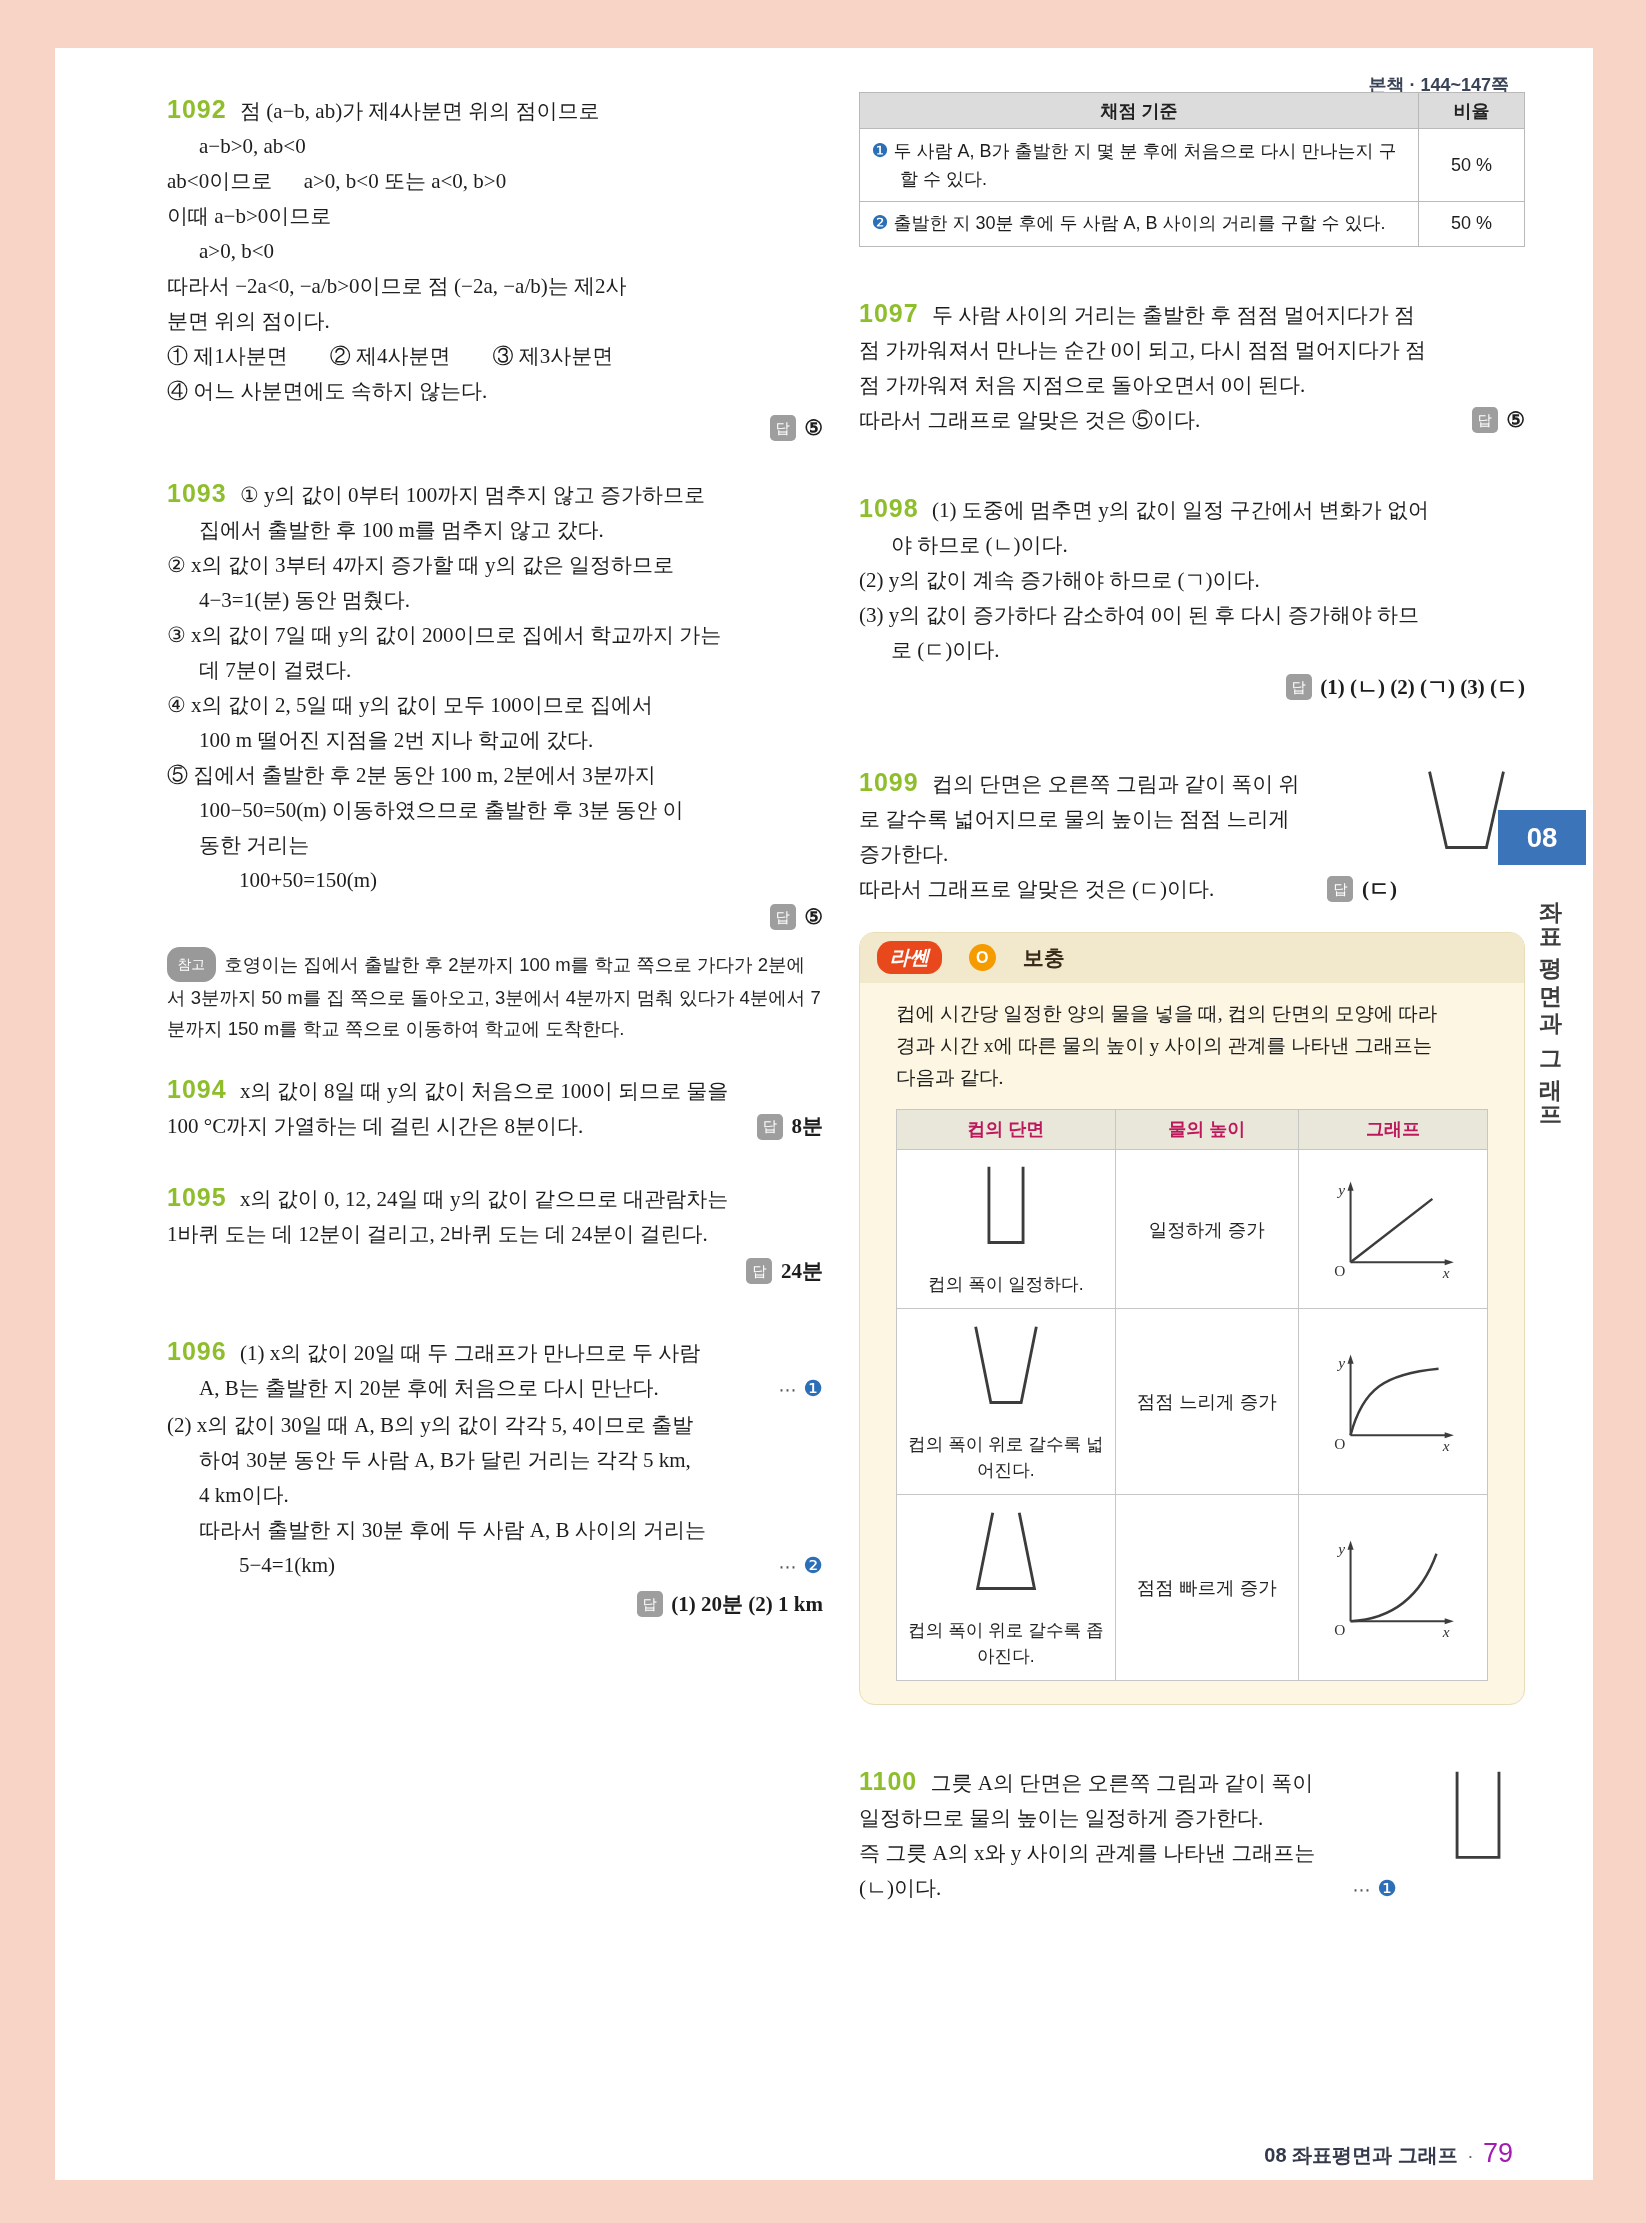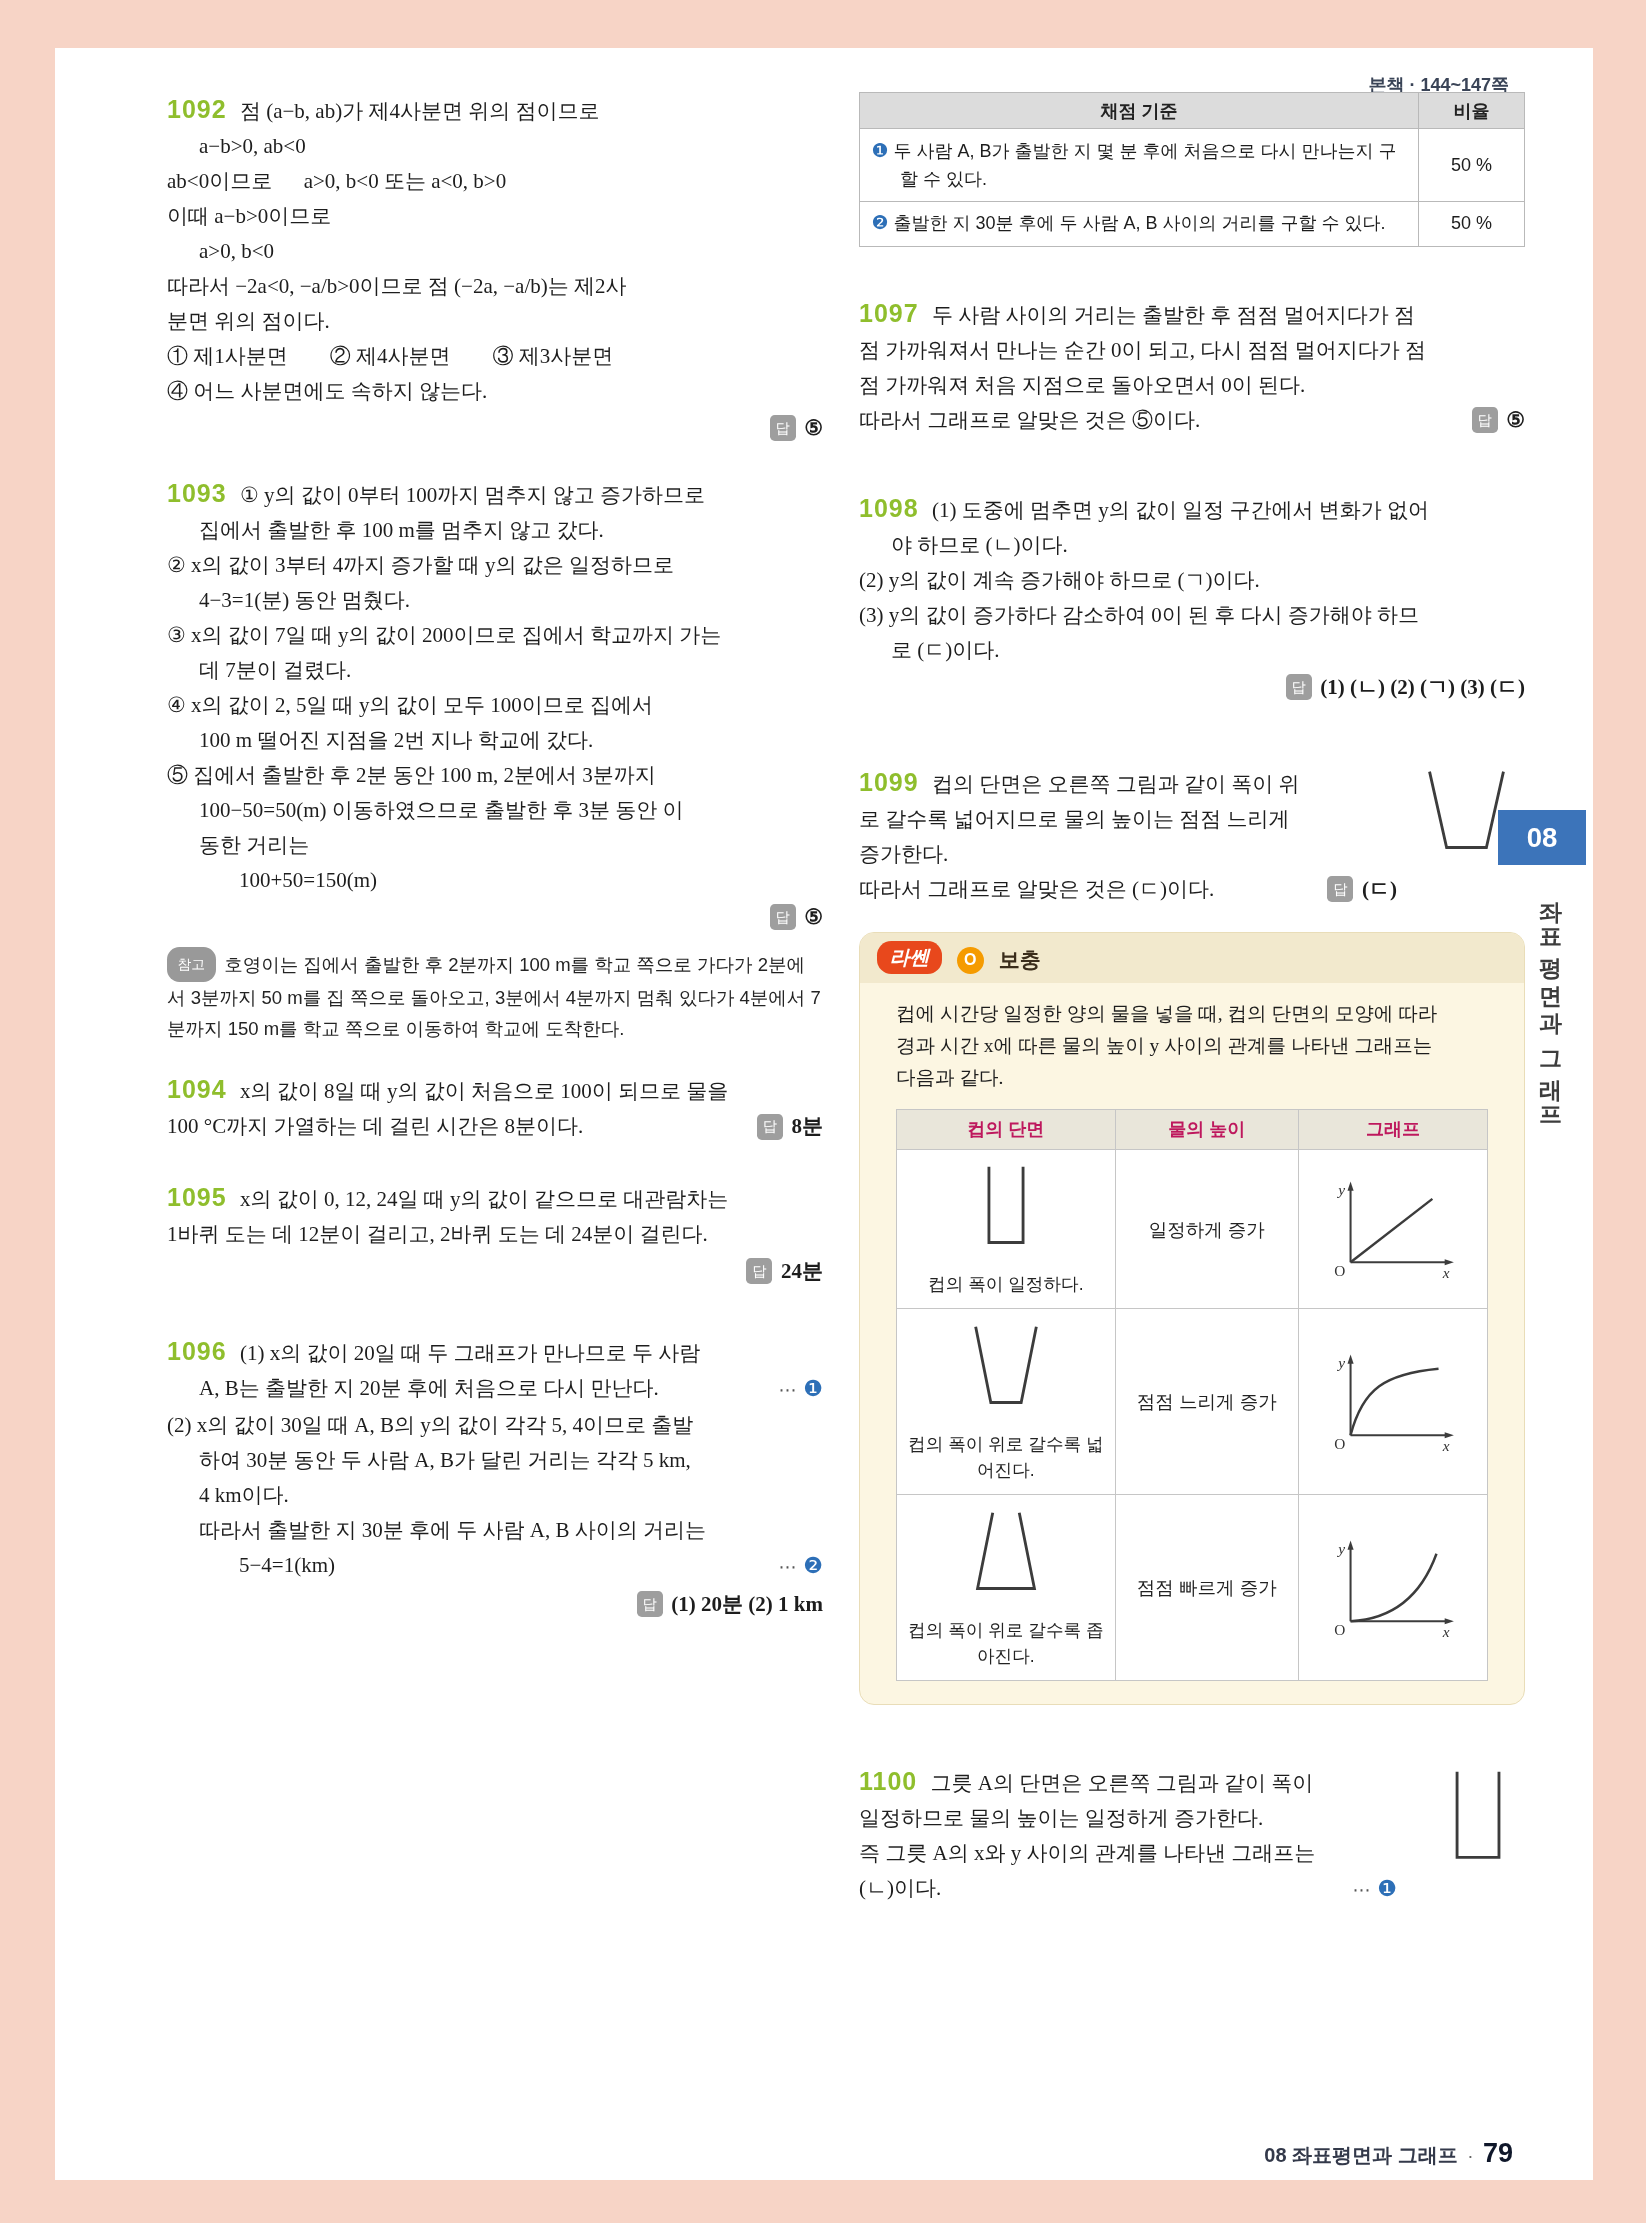--- a/index.html
+++ b/index.html
@@ -26,21 +26,21 @@
   .notebadge{display:inline-block;background:#999;color:#fff;border-radius:12.4px;font-size:13.8px;padding:1.9px 10.5px;margin-right:8.6px;vertical-align:1.9px}
   
   .rubric{width:100%;border-collapse:collapse;font-family:"Liberation Sans",sans-serif;font-size:18px;margin-bottom:49px}
   .rubric th{background:#dcdcdc;border:1px solid #b9b9b9;padding:5.7px 7.6px;font-size:18px;font-weight:bold;color:#222}
   .rubric td{border:1px solid #b9b9b9;padding:7.6px 11.4px;vertical-align:middle;background:#fff}
   .rubric .ratio{text-align:center;width:82px}
   .crit{padding-left:28.5px;text-indent:-28.5px;line-height:27.6px}
   .crit .cnum{font-size:19px}
   
   .supp{margin-top:25px;margin-bottom:59px;background:#fcf6e2;border:1px solid #e9ddb8;border-radius:15px;overflow:hidden}
-  .supp-head{display:flex;align-items:flex-end;gap:15px;background:#f2e9cd;padding:8.6px 17px}
+  .supp-head{display:flex;align-items:center;gap:27px;background:#f2e9cd;padding:8.6px 17px}
   .logo-pill{background:#e8481c;color:#fff;font-family:"Liberation Sans",sans-serif;font-weight:bold;font-style:italic;font-size:20px;padding:2.9px 12.4px;border-radius:14.3px}
   .logo-circle{width:27px;height:27px;border-radius:50%;background:#f59b00;color:#fff;display:inline-flex;align-items:center;justify-content:center;font-weight:bold;font-family:"Liberation Sans",sans-serif;font-size:16px;flex:none}
   .supp-label{font-family:"Liberation Sans",sans-serif;font-weight:bold;font-size:21px;color:#3a2c1a}
   .supp-body{padding:15px 36px 23px}
   .supp-intro{font-size:19.5px;line-height:32px}
   .cuptable{width:100%;border-collapse:collapse;margin-top:15px;font-family:"Liberation Sans",sans-serif;background:#fff}
   .cuptable th{background:#e9e6da;border:1px solid #c6c6c6;font-size:18px;padding:7.6px;font-weight:bold;color:#be185d}
   .cuptable td{border:1px solid #c6c6c6;text-align:center;padding:11.4px 5.7px;background:#fff}
   .cuptable .cap{font-size:17.6px;line-height:26px;margin-top:16px;color:#222}
   .hcell{font-size:18.5px;color:#222}
@@ -51,21 +51,21 @@
   .olab{font-size:15px;fill:#333;font-family:"Liberation Serif",serif}
   .figright{position:relative;padding-right:128px}
   .sidecup{position:absolute;right:5.7px;top:1.9px}
   
   .tab08{position:absolute;right:60px;top:810px;width:88px;height:55px;background:#3c74ba;color:#fff;display:flex;align-items:center;justify-content:center;font-family:"Liberation Sans",sans-serif;font-weight:bold;font-size:27.6px}
   .tabtext{position:absolute;right:79px;top:885px;writing-mode:vertical-rl;font-family:"Liberation Sans",sans-serif;font-weight:bold;font-size:23px;color:#3d3d3d;letter-spacing:4.8px}
   
   .footer{position:absolute;right:133px;top:2138px;display:flex;align-items:baseline;gap:9.5px;font-family:"Liberation Sans",sans-serif}
   .footer .chap{font-weight:bold;font-size:20px;color:#33394a}
   .footer .sep{font-size:19px;color:#666}
-  .footer .pagenum{font-weight:bold;font-size:27px;color:#0f172a}
+  .footer .pagenum{font-weight:normal;font-size:27px;color:#a21caf}
 </style>
 </head>
 <body>
 
 <div class="sheet">
   <div class="bookref">본책 · 144~147쪽</div>
 
   <div class="col col-left">
 
     <section class="problem">

